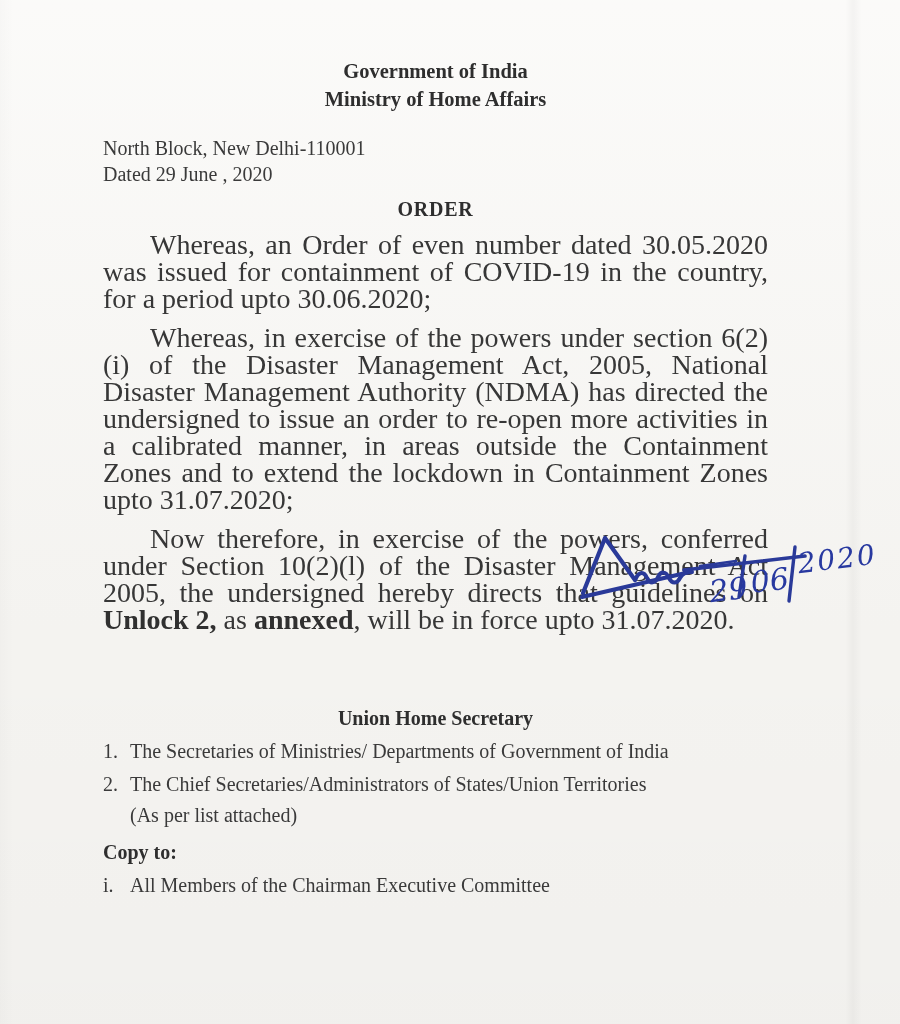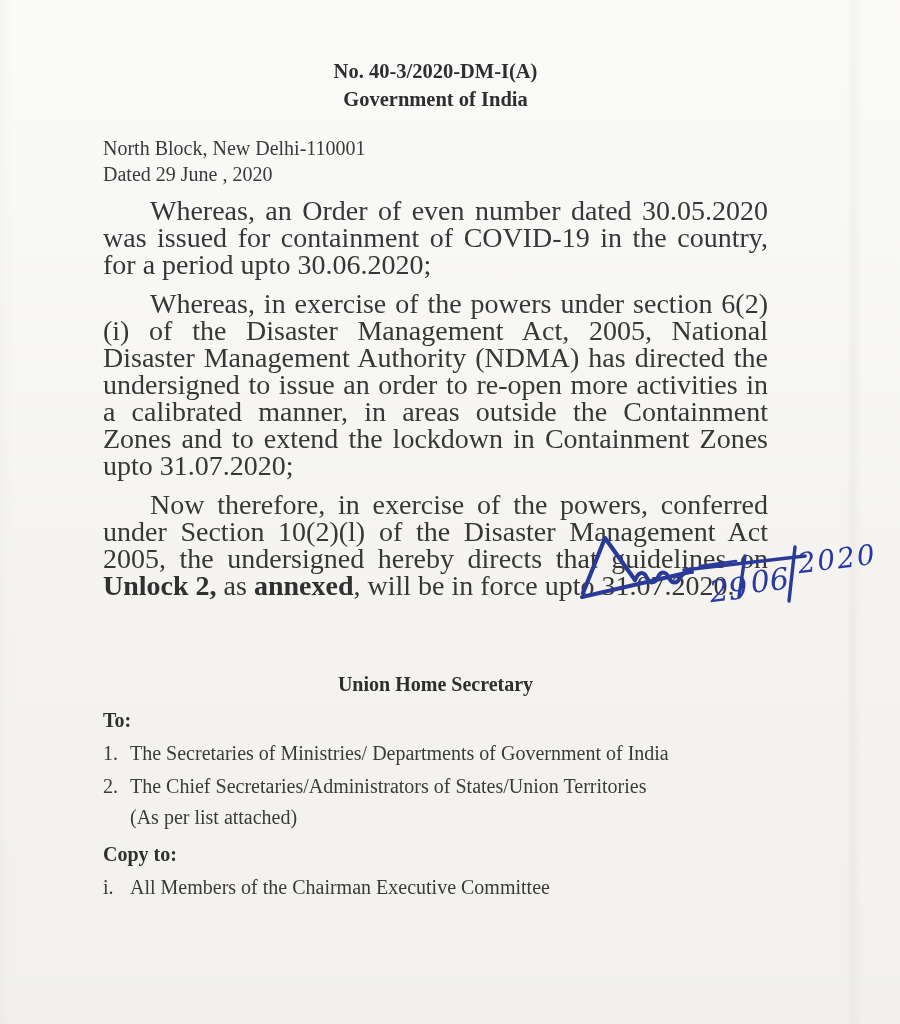--- a/index.html
+++ b/index.html
@@ -42,39 +42,39 @@
   .sig-stroke{fill:none;stroke:#2a3a99;stroke-linecap:round;stroke-linejoin:round;}
   .sig-digits{fill:#2839a0;font-family:"DejaVu Serif", serif;font-style:italic;}
 </style>
 </head>
 <body>
 
 <div class="page">
   <div class="content">
 
     <div class="doc-header">
-      <div>No. 40-3/2020-DM-I(A)</div>
       <div>Government of India</div>
+      <div>Ministry of Home Affairs</div>
     </div>
 
     <div class="place-date">
       <div>North Block, New Delhi-110001</div>
       <div>Dated 29 June , 2020</div>
     </div>
 
+    <div class="order-title">ORDER</div>
 
     <p class="body-para">Whereas, an Order of even number dated 30.05.2020 was issued for containment of COVID-19 in the country, for a period upto 30.06.2020;</p>
 
     <p class="body-para">Whereas, in exercise of the powers under section 6(2)(i) of the Disaster Management Act, 2005, National Disaster Management Authority (NDMA) has directed the undersigned to issue an order to re-open more activities in a calibrated manner, in areas outside the Containment Zones and to extend the lockdown in Containment Zones upto 31.07.2020;</p>
 
     <p class="body-para"><span>Now therefore, in exercise of the powers, conferred under Section 10(2)(l) of the Disaster Management Act 2005, the undersigned hereby directs that guidelines on </span><b>Unlock 2,</b><span> as </span><b>annexed</b><span>, will be in force upto 31.07.2020.</span></p>
 
     <div class="signatory signatory-title">Union Home Secretary</div>
 
-    <div class="to-label">To:</div>
 
     <div class="list-row">
       <span class="num">1.</span>
       <span class="txt">The Secretaries of Ministries/ Departments of Government of India</span>
     </div>
     <div class="list-row">
       <span class="num">2.</span>
       <span class="txt">The Chief Secretaries/Administrators of States/Union Territories</span>
     </div>
     <div class="list-note">(As per list attached)</div>

